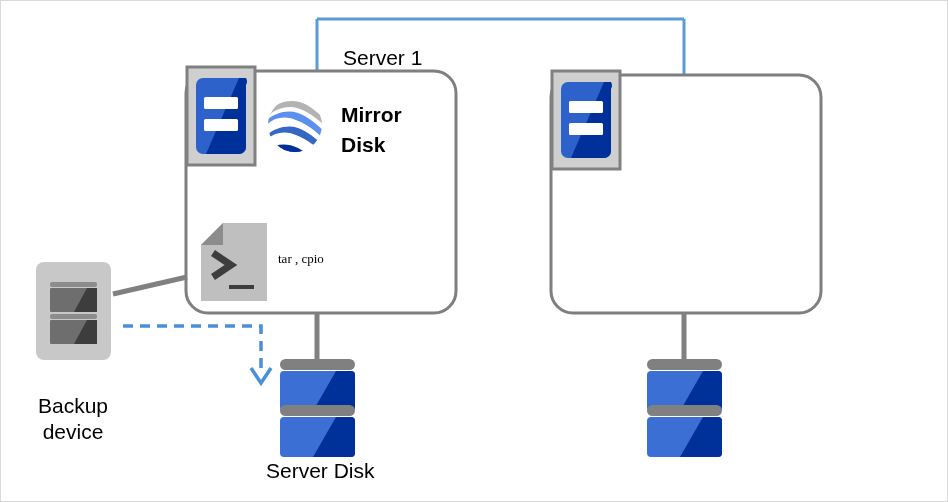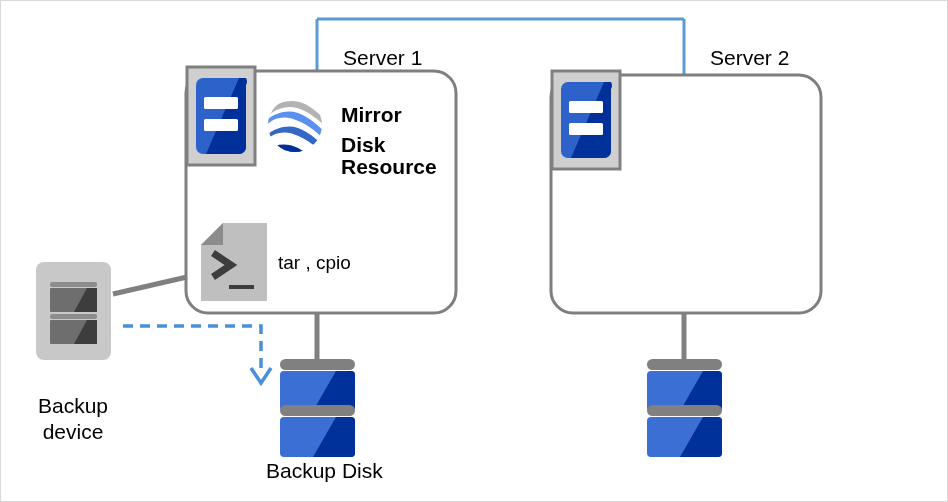--- a/index.html
+++ b/index.html
@@ -35,21 +35,22 @@
   }
   .lbl-server {
     font-size: 21px;
   }
   .lbl-res {
     font-size: 21px;
     line-height: 1.24;
     font-weight: bold;
   }
   .lbl-cmd {
-    font-size: 19px;
+    font-size: 13px;
+    font-family: Liberation Serif, serif;
   }
   .lbl-disk {
     font-size: 21px;
     text-align: center;
   }
   .lbl-backup {
     font-size: 21px;
     text-align: center;
     width: 150px;
   }
@@ -160,26 +161,24 @@
       <rect x="646" y="370" width="75" height="40" rx="4" ry="4" fill="#3b6fd4"></rect>
       <path d="M702,370 L717,370 A4,4 0 0 1 721,374 L721,406 A4,4 0 0 1 717,410 L679,410 Z" fill="#00309a"></path>
       <rect x="646" y="404" width="75" height="11" rx="5.5" ry="5.5" fill="#808080"></rect>
       <rect x="646" y="416" width="75" height="40" rx="4" ry="4" fill="#3b6fd4"></rect>
       <path d="M702,416 L717,416 A4,4 0 0 1 721,420 L721,452 A4,4 0 0 1 717,456 L679,456 Z" fill="#00309a"></path>
     </g>
   </svg>
 
   <div class="lbl lbl-server" style="left:342px; top:44px;">Server 1</div>
 
-  <div class="lbl lbl-server" style="left:709px; top:44px;">Server 2</div>
 
   <div class="lbl lbl-res" style="left:340px; top:101px;">Mirror</div>
   <div class="lbl lbl-res" style="left:340px; top:131px;">Disk</div>
-  <div class="lbl lbl-res" style="left:340px; top:153px;">Resource</div>
 
   <div class="lbl lbl-cmd" style="left:277px; top:250px;">tar , cpio</div>
 
-  <div class="lbl lbl-disk" style="left:265px; top:457px;">Backup Disk</div>
+  <div class="lbl lbl-disk" style="left:265px; top:457px;">Server Disk</div>
 
   <div class="lbl lbl-backup" style="left:-3px; top:392px;">Backup</div>
   <div class="lbl lbl-backup" style="left:-3px; top:418px;">device</div>
 
 </div>
 
 </body></html>

